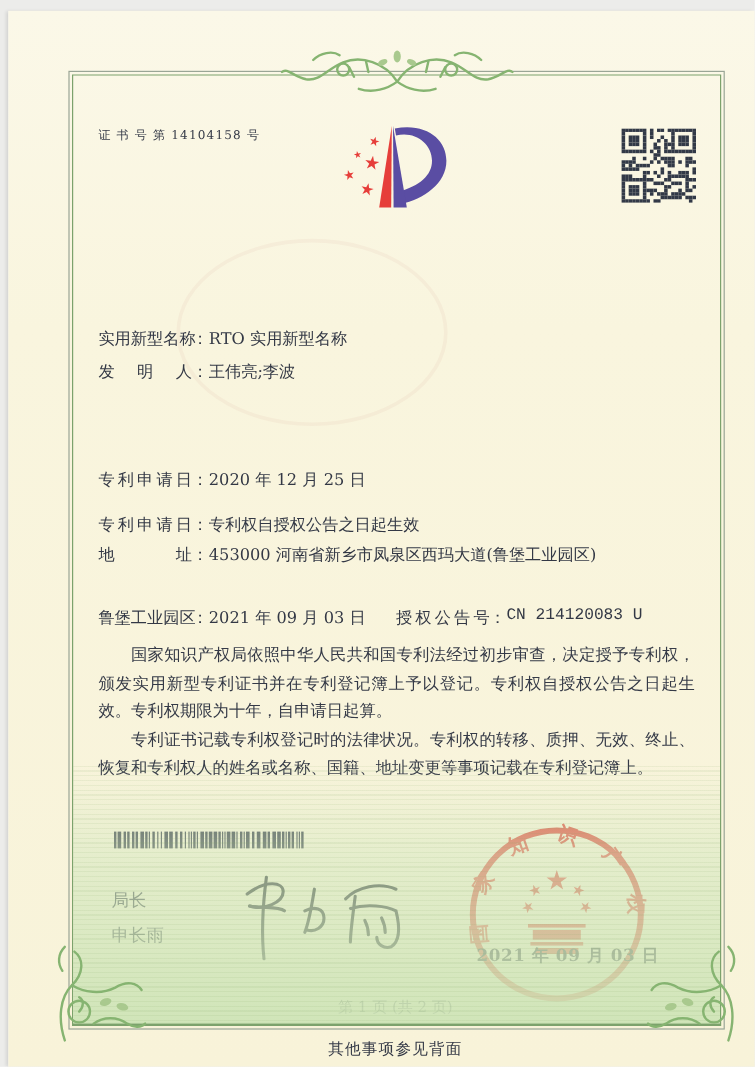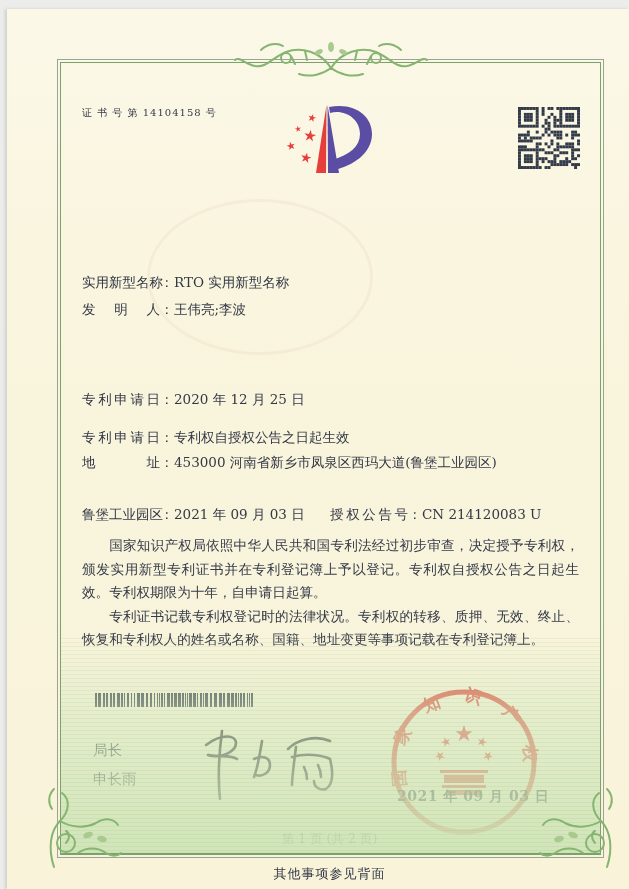--- a/index.html
+++ b/index.html
@@ -21,24 +21,24 @@
       border:3px solid rgba(205,130,115,.07);}
   
   .cert-no{position:absolute;left:75px;top:97px;font-size:10px;color:#353a47;letter-spacing:1px;}
   .title{position:absolute;left:50px;top:189px;width:545px;text-align:center;
          font-size:33px;font-weight:bold;color:#272c38;letter-spacing:3px;}
   .row{position:absolute;left:75px;right:30px;height:20px;white-space:nowrap;
        font-size:13.5px;color:#333845;}
   .flabel{display:inline-block;width:78px;text-align:justify;text-align-last:justify;vertical-align:top;}
   .colon{display:inline-block;width:14px;vertical-align:top;}
   .fvalue{vertical-align:top;}
-  .grp2{position:absolute;left:248px;top:0;}
+  .grp2{position:absolute;left:248px;top:0;font-family:Liberation Mono, monospace;}
   .paras{position:absolute;left:75px;top:526px;width:497px;font-size:13.6px;
          line-height:23.5px;color:#353a47;text-align:justify;}
-  .paras p{margin:0;text-indent:2em;font-family:Liberation Mono, monospace;}
+  .paras p{margin:0;text-indent:2em;}
   
   .barcode{position:absolute;left:88px;top:684px;width:160px;height:14px;display:flex;align-items:stretch;}
   .barcode i{display:block;height:100%;}
   .signer-title{position:absolute;left:86px;top:732px;font-size:14.5px;color:#2f3440;
                 font-family:"DejaVu Sans","Liberation Sans",sans-serif;}
   .signer-name{position:absolute;left:86px;top:761px;font-size:14.5px;color:#2f3440;
                font-family:"DejaVu Sans","Liberation Sans",sans-serif;}
   .signature{position:absolute;left:185px;top:710px;}
   .seal{position:absolute;left:381px;top:677px;mix-blend-mode:multiply;opacity:.92;}
   .seal-date{position:absolute;left:390px;top:779px;width:140px;font-size:14px;font-weight:600;

